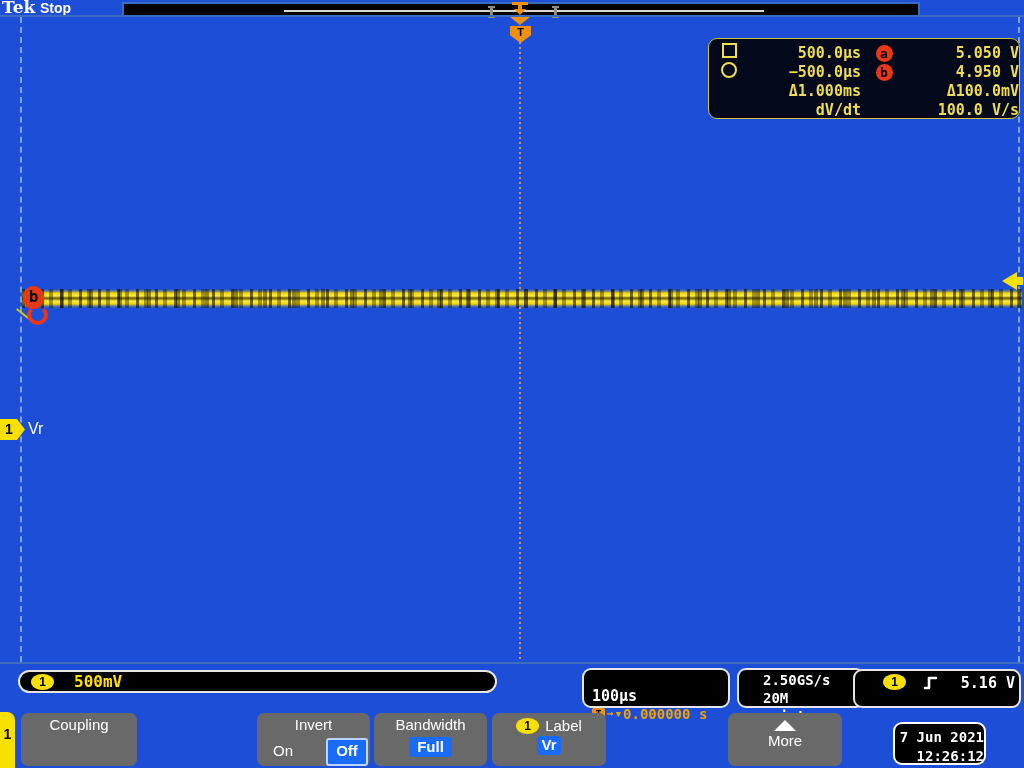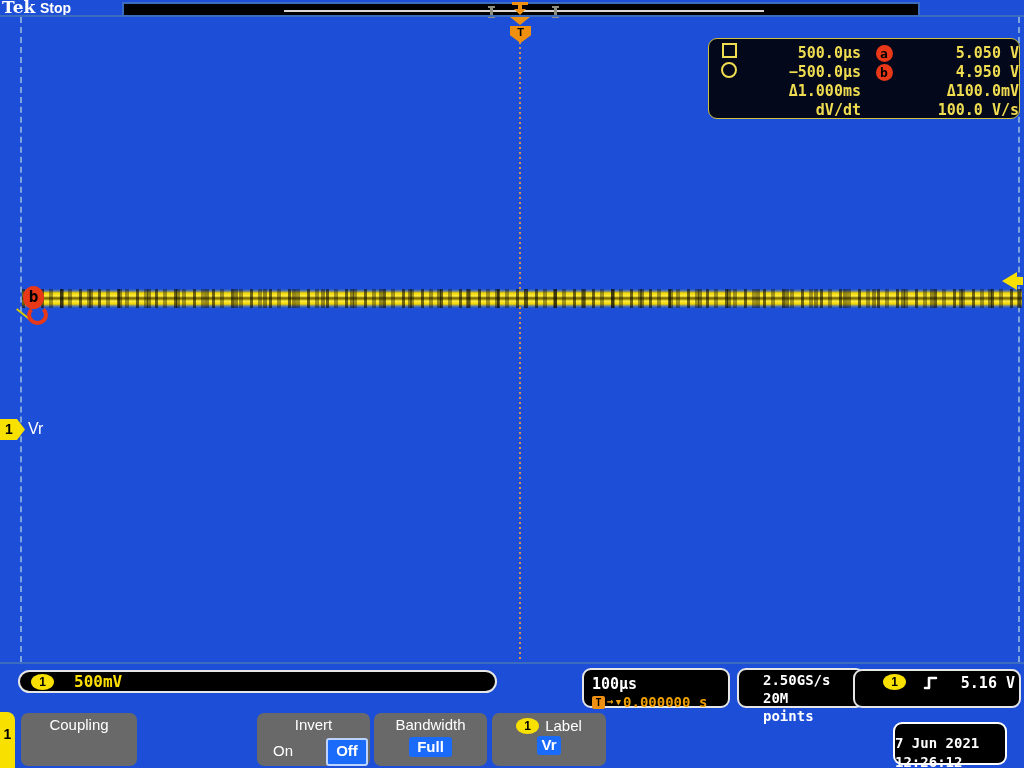--- a/index.html
+++ b/index.html
@@ -78,21 +78,21 @@
   .icon-circle{width:12px;height:12px;border:2px solid #f0dc50;border-radius:50%;display:inline-block;}
   .ab-badge{display:inline-block;width:17px;height:17px;border-radius:50%;background:#e83818;
             color:#000;font-size:13px;line-height:17px;text-align:center;font-weight:bold;}
 
   
   .sbox{border:2px solid #e6e6e6;border-radius:9px;background:#000;box-sizing:border-box;}
   .ch1-box{left:18px;top:670px;width:479px;height:23px;border-radius:12px;display:flex;align-items:center;}
   .ch-badge{display:inline-block;width:23px;height:16px;border-radius:50%;background:#f8e000;
             color:#000;font-weight:bold;font-size:12px;line-height:16px;text-align:center;}
   .ch1-scale{color:#ffe000;font-family:"DejaVu Sans Mono",monospace;font-weight:bold;font-size:16px;margin-left:20px;}
-  .horiz-box{left:582px;top:668px;width:148px;height:40px;padding:5px 8px;}
+  .horiz-box{left:582px;top:668px;width:148px;height:40px;padding:17px 8px;}
   .horiz-tb{color:#fff;font-family:"DejaVu Sans Mono",monospace;font-weight:bold;font-size:15px;line-height:18px;}
   .horiz-pos{display:flex;align-items:center;gap:2px;color:#f0a000;
              font-family:"DejaVu Sans Mono",monospace;font-weight:bold;font-size:14px;line-height:18px;}
   .t-badge{display:inline-block;width:13px;height:13px;background:#f09010;border-radius:2px;
            color:#000;font-size:10px;line-height:13px;text-align:center;font-weight:bold;}
   .horiz-arrow{font-size:11px;} .horiz-tri{font-size:9px;}
   .rate-box{left:737px;top:668px;width:128px;height:40px;padding:1px 24px;color:#fff;
             font-family:"DejaVu Sans Mono",monospace;font-weight:bold;font-size:14px;line-height:18px;}
   .trig-box{left:853px;top:669px;width:168px;height:39px;display:flex;align-items:flex-start;padding-top:3px;}
   .trig-box .ch-badge{margin-left:28px;}
@@ -117,23 +117,23 @@
   .on-opt{position:absolute;left:16px;top:29px;}
   .off-opt{position:absolute;left:69px;top:25px;width:38px;height:24px;line-height:21px;}
   .bw-btn{left:374px;width:113px;}
   .full-opt{display:inline-block;margin-top:3px;padding:1px 8px 2px;}
   .label-btn{left:492px;width:114px;}
   .label-row{display:flex;align-items:center;justify-content:center;gap:6px;margin-top:4px;}
   .vr-opt{display:inline-block;margin-top:2px;padding:0 4px 2px;}
   .more-btn{left:728px;width:114px;}
   .more-tri{width:0;height:0;border-left:11px solid transparent;border-right:11px solid transparent;
             border-bottom:11px solid #fff;margin:7px auto 1px;}
-  .datetime{left:893px;top:722px;width:114px;height:43px;border:2px solid #fff;border-radius:9px;
+  .datetime{left:893px;top:722px;width:93px;height:43px;border:2px solid #fff;border-radius:9px;
             color:#fff;font-family:"DejaVu Sans Mono",monospace;font-weight:bold;font-size:14px;
-            text-align:left;line-height:19px;box-sizing:border-box;padding-top:10px;background:#000;}
+            text-align:right;line-height:19px;box-sizing:border-box;padding-top:4px;background:#000;}
 </style>
 </head>
 <body>
 
 <div id="screen">
 
   <div class="abs tek-logo">Tek</div>
   <div class="abs acq-status">Stop</div>
 
   <div class="abs record-bar">
@@ -233,19 +233,23 @@
   </div>
 
   <div class="abs menu-btn label-btn">
     <div class="label-row">
       <span class="ch-badge">1</span>
       <span>Label</span>
     </div>
     <span class="vr-opt blue-sel">Vr</span>
   </div>
 
+  <div class="abs menu-btn more-btn">
+    <div class="more-tri"></div>
+    <div>More</div>
+  </div>
 
   <div class="abs datetime">
     <div>7 Jun 2021</div>
     <div>12:26:12</div>
   </div>
 
 </div>
 
 </body></html>

